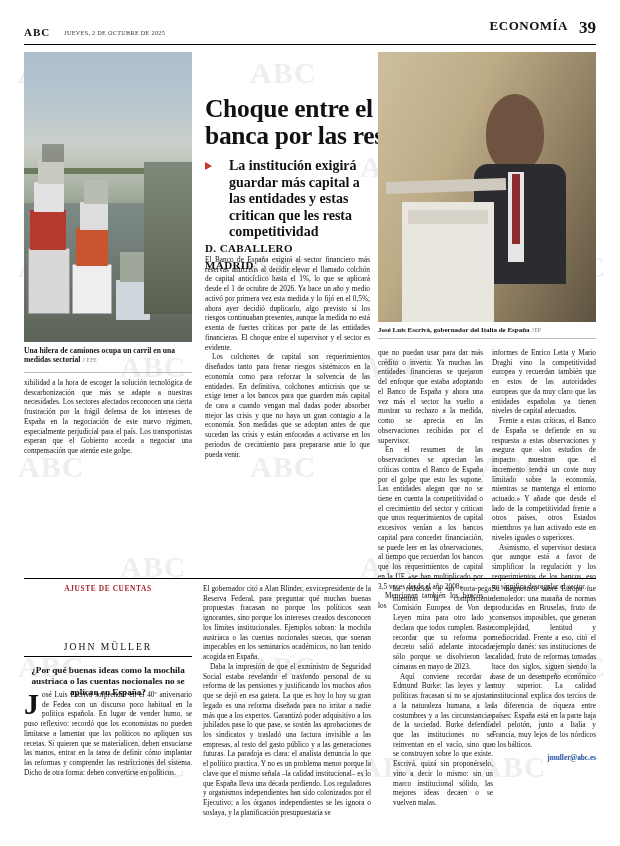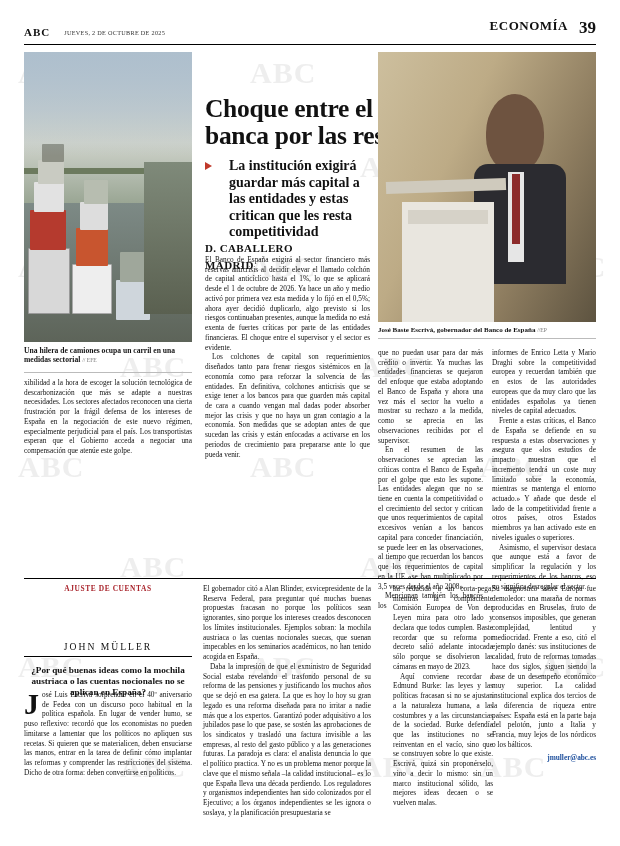--- a/index.html
+++ b/index.html
@@ -173,42 +173,42 @@
     <div style="position:absolute;left:0;top:0;width:48%;height:100%;background:linear-gradient(180deg,#d6c9a8,#a89madd);"></div>
     <div style="position:absolute;left:108px;top:42px;width:58px;height:78px;border-radius:50% 50% 45% 45%;background:#6e5340;"></div>
     <div style="position:absolute;left:96px;top:112px;width:92px;height:120px;background:#2b2b30;border-radius:14px 14px 0 0;"></div>
     <div style="position:absolute;left:130px;top:120px;width:16px;height:90px;background:#e6e6e6;"></div>
     <div style="position:absolute;left:134px;top:122px;width:8px;height:70px;background:#8c2b2b;"></div>
     <div style="position:absolute;left:24px;top:150px;width:92px;height:120px;background:#e9e6df;"></div>
     <div style="position:absolute;left:30px;top:158px;width:80px;height:14px;background:#d6d2c8;"></div>
     <div style="position:absolute;left:8px;top:128px;width:120px;height:12px;background:#cfcabd;transform:rotate(-2deg);"></div>
   </div>
   <div class="cap-right">
-    <span>José Baste Escrivá, gobernador del Banco de España</span>
+    <span>José Luis Escrivá, gobernador del Italia de España</span>
     <span class="credit">//EP</span>
   </div>
   <div class="cap-right-rule"></div>
 
   <div class="col" id="col1">
     <p>El Banco de España exigirá al sector financiero más reservas anticrisis al decidir elevar el llamado colchón de capital anticíclico hasta el 1%, lo que se aplicará desde el 1 de octubre de 2026. Ya hace un año y medio activó por primera vez esta medida y lo fijó en el 0,5%; ahora ayer decidió duplicarlo, algo previsto si los riesgos continuaban presentes, aunque la medida no está exenta de fuertes críticas por parte de las entidades financieras. El choque entre el supervisor y el sector es evidente.</p>
     <p>Los colchones de capital son requerimientos diseñados tanto para frenar riesgos sistémicos en la economía como para reforzar la solvencia de las entidades. En definitiva, colchones anticrisis que se exige tener a los bancos para que guarden más capital de cara a cuando vengan mal dadas poder absorber mejor las crisis y que no haya un gran contagio a la economía. Son medidas que se adoptan antes de que sucedan las crisis y están enfocadas a activarse en los periodos de crecimiento para prepararse ante lo que pueda venir.</p>
   </div>
 
   <div class="col" id="col1b">
     <p>xibilidad a la hora de escoger la solución tecnológica de descarbonización que más se adapte a nuestras necesidades. Los sectores afectados reconocen una cierta frustración por la frágil defensa de los intereses de España en la negociación de este nuevo régimen, especialmente perjudicial para el país. Los transportistas esperan que el Gobierno acceda a negociar una compensación que atenúe este golpe.</p>
   </div>
 
   <div class="col" id="col2">
     <p>que no puedan usar para dar más crédito o invertir. Ya muchas las entidades financieras se quejaron del enfoque que estaba adoptando el Banco de España y ahora una vez más el sector ha vuelto a mostrar su rechazo a la medida, como se aprecia en las observaciones recibidas por el supervisor.</p>
     <p>En el resumen de las observaciones se aprecian las críticas contra el Banco de España por el golpe que esto les supone. Las entidades alegan que no se tiene en cuenta la competitividad o el crecimiento del sector y critican que unos requerimientos de capital excesivos venían a los bancos capital para conceder financiación, se puede leer en las observaciones, al tiempo que recuerdan los bancos que los requerimientos de capital en la UE «se han multiplicado por 3,5 veces desde el año 2008».</p>
     <p>Mencionan también los bancos los</p>
   </div>
 
   <div class="col" id="col3">
-    <p>informes de Enrico Letta y Mario Draghi sobre la competitividad europea y recuerdan también que en estos de las autoridades europeas que da muy claro que las entidades españolas ya tienen niveles de capital adecuados.</p>
+    <p>informes de Enrico Letta y Mario Draghi vino la competitividad europea y recuerdan también que en estos de las autoridades europeas que da muy claro que las entidades españolas ya tienen niveles de capital adecuados.</p>
     <p>Frente a estas críticas, el Banco de España se defiende en su respuesta a estas observaciones y asegura que «los estudios de impacto muestran que el incremento tendrá un coste muy limitado sobre la economía, mientras se mantenga el entorno actuado.» Y añade que desde el lado de la competitividad frente a otros países, otros Estados miembros ya han activado este en niveles iguales o superiores.</p>
     <p>Asimismo, el supervisor destaca que aunque está a favor de simplificar la regulación y los requerimientos de los bancos, eso no significa desregular el sector.</p>
   </div>
 
   <div class="rule-mid"></div>
 
   <div class="op-left">
     <div class="op-tag">AJUSTE DE CUENTAS</div>
     <div style="position:relative;height:46px;">
       

